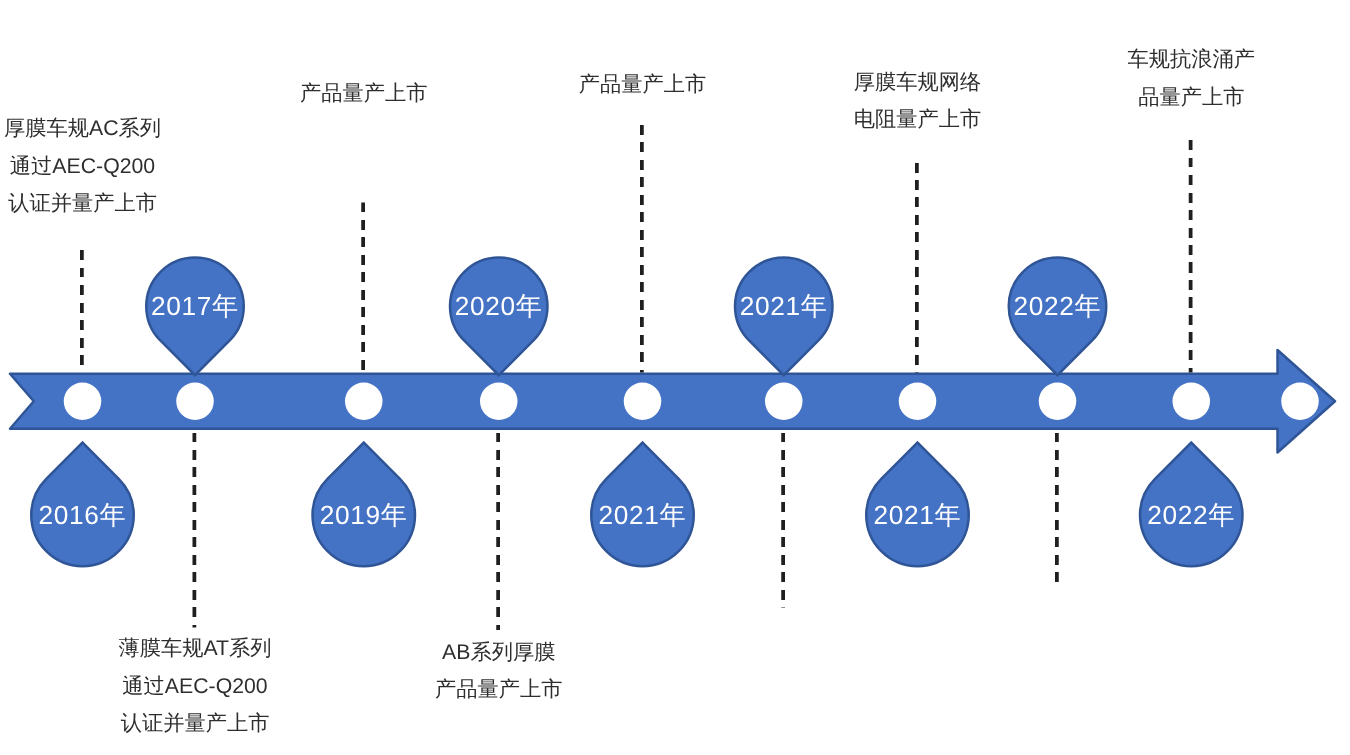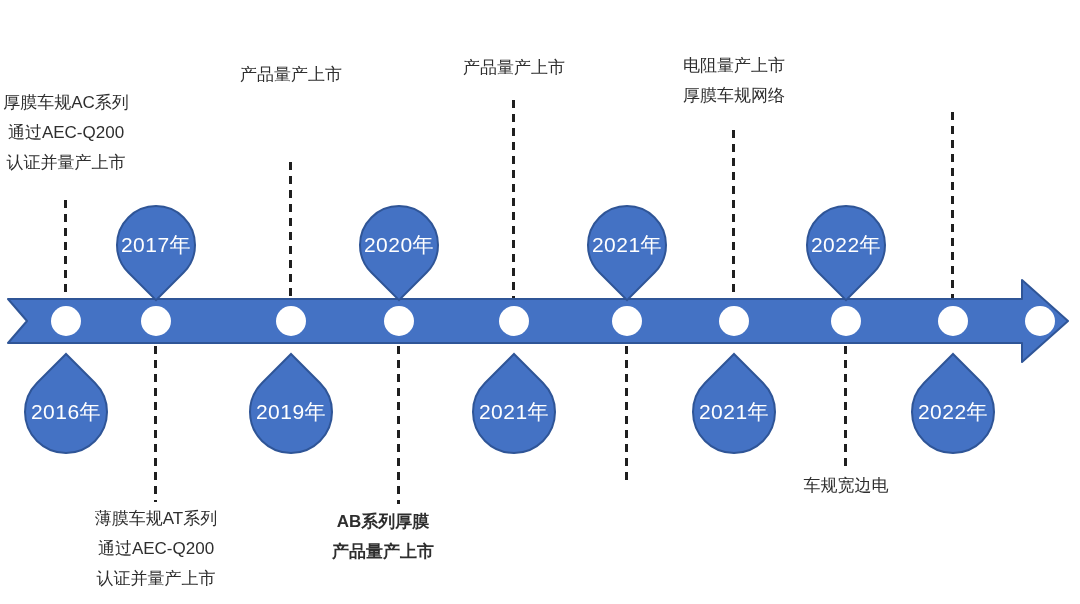--- a/index.html
+++ b/index.html
@@ -101,21 +101,21 @@
   </div>
   <div class="connector" style="left:289px; top:162px; height:136px;"></div>
   <div class="note" style="left:196px; top:60px;">
     <span>产品量产上市</span>
   </div>
 
   <div class="pin pin-up" style="left:359px; top:205px;">
     <span class="yr">2020年</span>
   </div>
   <div class="connector" style="left:397px; top:346px; height:158px;"></div>
-  <div class="note" style="left:288px; top:507px;font-weight:bold;">
+  <div class="note" style="left:304px; top:507px;">
     <span>AB系列厚膜</span>
     <span>产品量产上市</span>
   </div>
 
   <div class="pin pin-down" style="left:472px; top:370px;">
     <span class="yr">2021年</span>
   </div>
   <div class="connector" style="left:512px; top:100px; height:198px;"></div>
   <div class="note" style="left:419px; top:53px;">
     <span>产品量产上市</span>
@@ -126,30 +126,33 @@
   </div>
   <div class="connector" style="left:625px; top:346px; height:140px;"></div>
   <div class="note" style="left:532px; top:489px;">
   </div>
 
   <div class="pin pin-down" style="left:692px; top:370px;">
     <span class="yr">2021年</span>
   </div>
   <div class="connector" style="left:732px; top:130px; height:168px;"></div>
   <div class="note" style="left:639px; top:51px;">
+    <span>厚膜车规网络</span>
     <span>电阻量产上市</span>
-    <span>厚膜车规网络</span>
   </div>
 
   <div class="pin pin-up" style="left:806px; top:205px;">
     <span class="yr">2022年</span>
   </div>
   <div class="connector" style="left:844px; top:346px; height:122px;"></div>
   <div class="note" style="left:751px; top:471px;">
-    <span>车规宽边电</span>
   </div>
 
   <div class="pin pin-down" style="left:911px; top:370px;">
     <span class="yr">2022年</span>
   </div>
   <div class="connector" style="left:951px; top:112px; height:186px;"></div>
+  <div class="note" style="left:858px; top:33px;">
+    <span>车规抗浪涌产</span>
+    <span>品量产上市</span>
+  </div>
 
 </div>
 
 </body></html>

